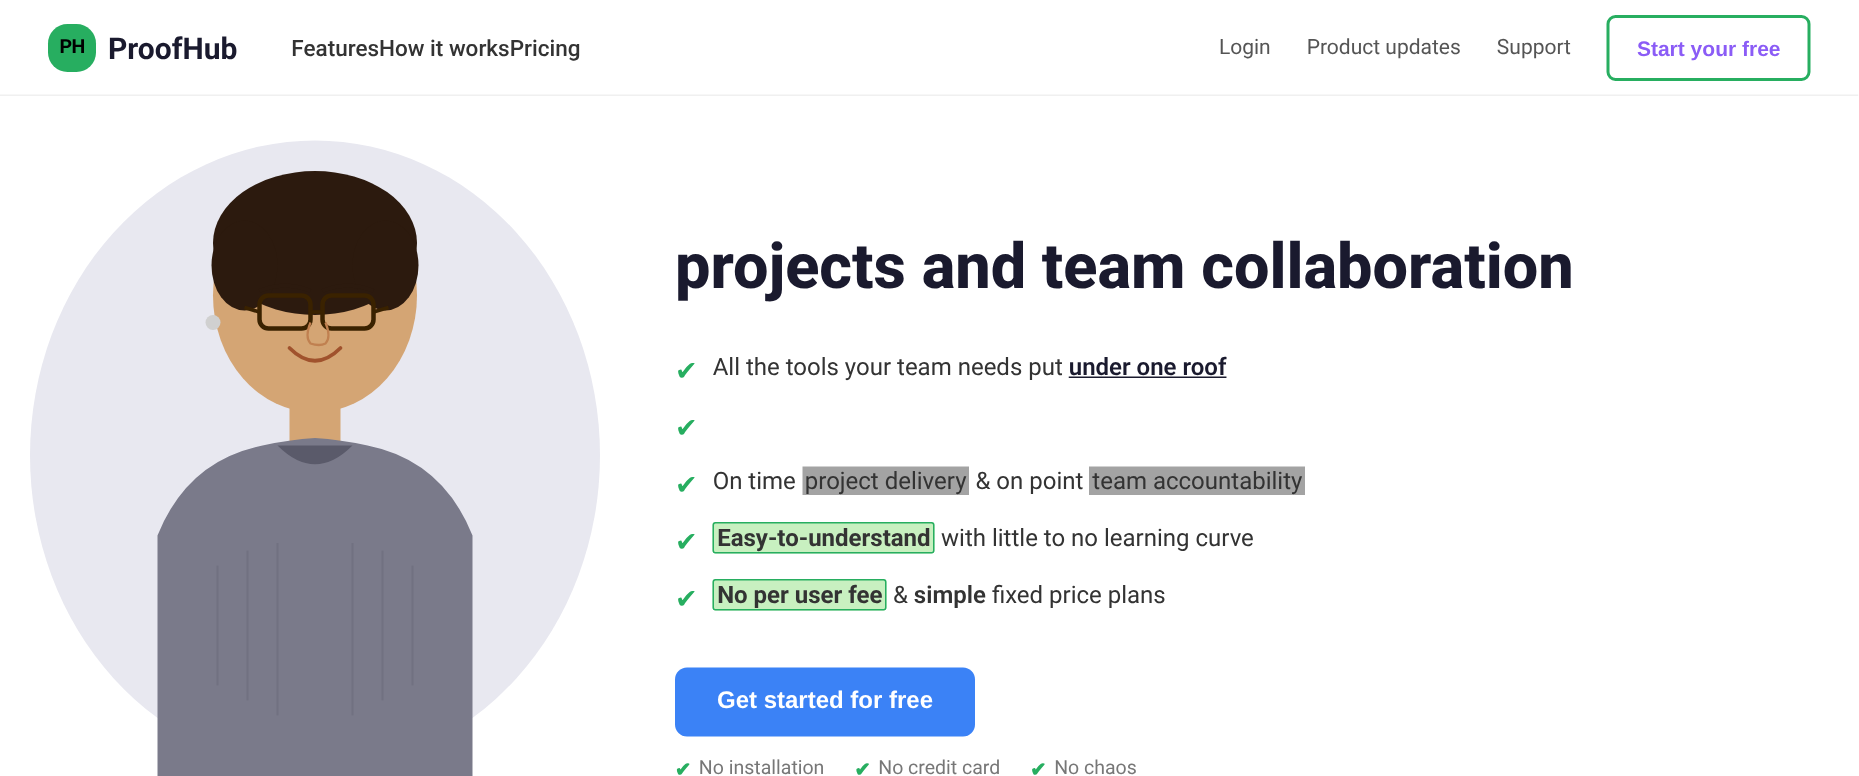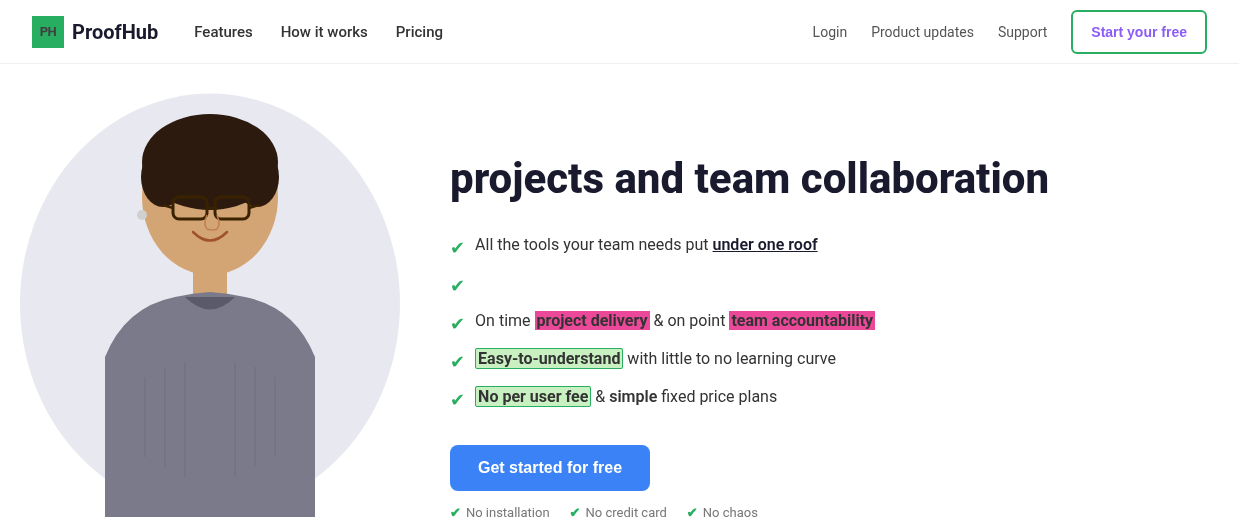--- a/index.html
+++ b/index.html
@@ -20,39 +20,38 @@
       border-bottom: 1px solid #f0f0f0;
     }
     .logo-area {
       display: flex;
       align-items: center;
       gap: 8px;
       margin-right: 36px;
     }
     .logo-icon {
       background: #27ae60;
-      color: #404040;
+      color: #000000;
       font-weight: 700;
       font-size: 13px;
       width: 32px;
       height: 32px;
-      border-radius: 0;
+      border-radius: 13px;
       display: flex;
       align-items: center;
       justify-content: center;
       letter-spacing: -0.5px;
     }
     .logo-text {
       font-size: 20px;
       font-weight: 700;
       color: #1a1a2e;
     }
     .nav-links {
       display: flex;
-      gap: 28px;
       list-style: none;
     }
     .nav-links a {
       text-decoration: none;
       color: #333;
       font-size: 15px;
       font-weight: 500;
     }
     .nav-right {
       margin-left: auto;
@@ -145,22 +144,22 @@
       font-size: 18px;
       margin-top: 1px;
       flex-shrink: 0;
     }
     .highlight-underline {
       text-decoration: underline;
       font-weight: 600;
       color: #1a1a2e;
     }
     .highlight-green {
-      background: #ec4899;
-      font-weight: 700;
+      background: #a3a3a3;
+      font-weight: 400;
       padding: 0 2px;
       text-align: center;
     }
     .highlight-bold-green {
       background: #c8f0c0;
       font-weight: 700;
       padding: 0 2px;
       border: 1.5px solid #27ae60;
       border-radius: 2px;
     }

